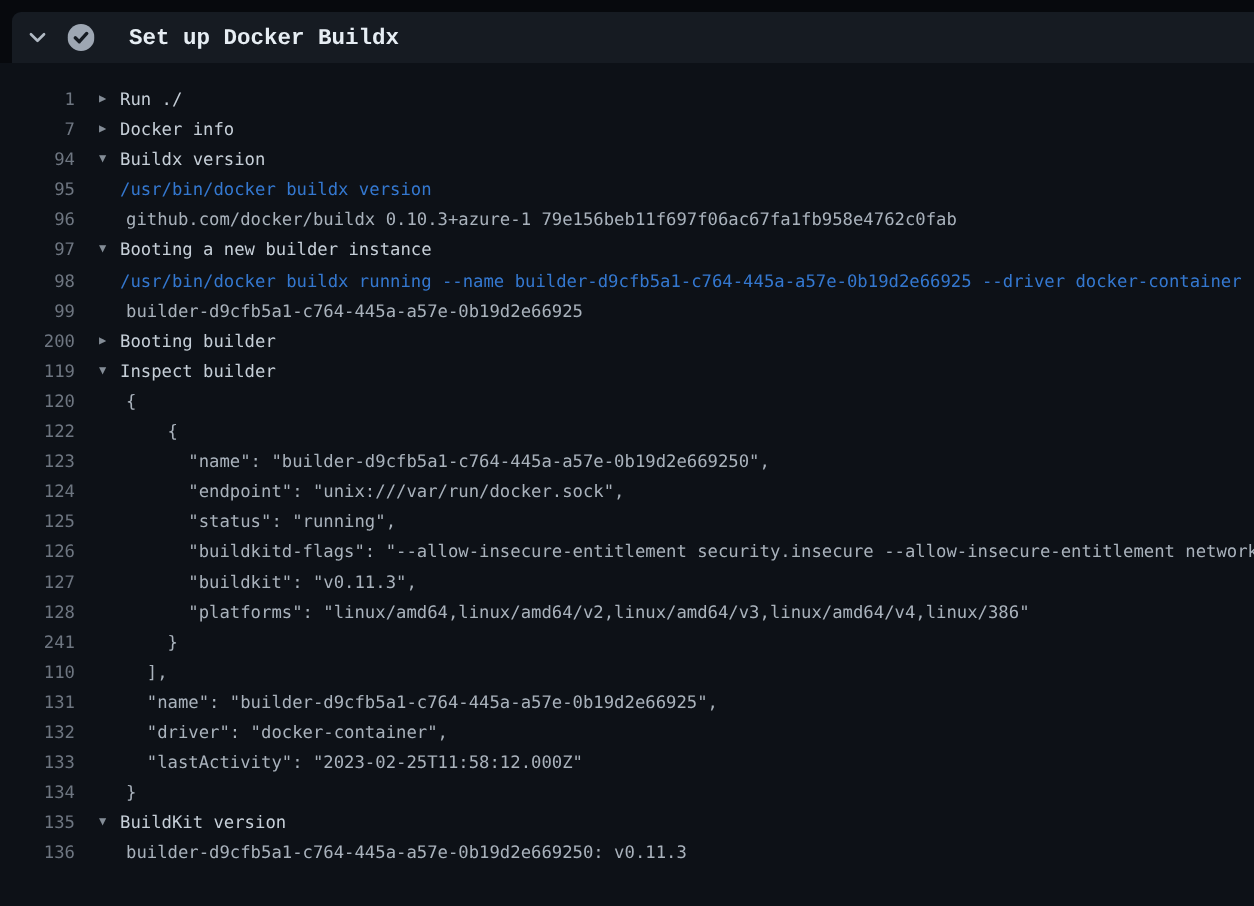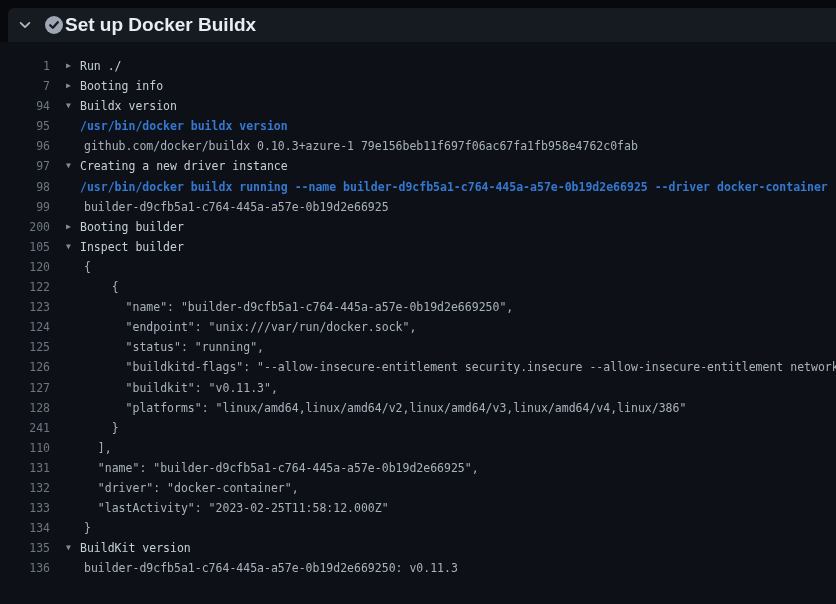--- a/index.html
+++ b/index.html
@@ -21,23 +21,23 @@
     cursor:pointer;
   }
   .chev{
     width:14px;height:14px;margin-left:10px;flex:0 0 auto;
     display:flex;align-items:center;justify-content:center;
   }
   .status{
     width:18px;height:18px;margin-left:13px;flex:0 0 auto;
   }
   .step-title{
-    margin-left:2px;
-    font-family:Liberation Sans, sans-serif;
-    font-size:19px;font-weight:600;color:#e6edf3;
+    margin-left:23px;
+    font-family:Liberation Mono, monospace;
+    font-size:15px;font-weight:600;color:#e6edf3;
     white-space:nowrap;
   }
   
   .log{
     background:#0d1117;
     padding-top:14px;
     height:548px;
     overflow:hidden;
   }
   .row{
@@ -54,21 +54,21 @@
     cursor:pointer;
   }
   .row .arrow{
     flex:0 0 auto;
     display:inline-block;width:14px;margin-left:16px;
     color:#848d97;font-size:8px;text-align:left;
   }
   .row .text{color:#a9b2bc;}
   .row.group .text{color:#c6cfd8;cursor:pointer;}
   .row.group{cursor:pointer;}
-  .row.command .text{color:#3478d0;font-weight:bold;}
+  .row.command .text{color:#3478d0;}
   .row.output .text{margin-left:4px;}
 </style>
 </head>
 <body>
 
 <div class="header-wrap">
   <div class="step-header">
     <span class="chev">
       <svg width="14" height="14" viewBox="0 0 16 16">
         <path d="M3 5.5 L8 10.5 L13 5.5" fill="none" stroke="#b1bac4" stroke-width="2" stroke-linecap="round" stroke-linejoin="round"></path>
@@ -79,29 +79,29 @@
         <circle cx="8" cy="8" r="8" fill="#9ea7b3"></circle>
         <path d="M4.6 8.2 L7 10.5 L11.4 5.6" fill="none" stroke="#161b22" stroke-width="2" stroke-linecap="round" stroke-linejoin="round"></path>
       </svg>
     </span>
     <span class="step-title">Set up Docker Buildx</span>
   </div>
 </div>
 
 <div class="log">
     <div class="row group"><span class="num">1</span><span class="arrow">▶</span><span class="text">Run ./</span></div>
-    <div class="row group"><span class="num">7</span><span class="arrow">▶</span><span class="text">Booting info</span></div>
+    <div class="row group"><span class="num">7</span><span class="arrow">▶</span><span class="text">Docker info</span></div>
     <div class="row group"><span class="num">94</span><span class="arrow">▼</span><span class="text">Buildx version</span></div>
     <div class="row command"><span class="num">95</span><span class="arrow"></span><span class="text">/usr/bin/docker buildx version</span></div>
     <div class="row output"><span class="num">96</span><span class="arrow"></span><span class="text">github.com/docker/buildx 0.10.3+azure-1 79e156beb11f697f06ac67fa1fb958e4762c0fab</span></div>
-    <div class="row group"><span class="num">97</span><span class="arrow">▼</span><span class="text">Creating a new driver instance</span></div>
+    <div class="row group"><span class="num">97</span><span class="arrow">▼</span><span class="text">Booting a new builder instance</span></div>
     <div class="row command"><span class="num">98</span><span class="arrow"></span><span class="text">/usr/bin/docker buildx running --name builder-d9cfb5a1-c764-445a-a57e-0b19d2e66925 --driver docker-container</span></div>
     <div class="row output"><span class="num">99</span><span class="arrow"></span><span class="text">builder-d9cfb5a1-c764-445a-a57e-0b19d2e66925</span></div>
     <div class="row group"><span class="num">200</span><span class="arrow">▶</span><span class="text">Booting builder</span></div>
-    <div class="row group"><span class="num">105</span><span class="arrow">▼</span><span class="text">Inspect builder</span></div>
+    <div class="row group"><span class="num">119</span><span class="arrow">▼</span><span class="text">Inspect builder</span></div>
     <div class="row output"><span class="num">120</span><span class="arrow"></span><span class="text">{</span></div>
     <div class="row output"><span class="num">122</span><span class="arrow"></span><span class="text">    {</span></div>
     <div class="row output"><span class="num">123</span><span class="arrow"></span><span class="text">      "name": "builder-d9cfb5a1-c764-445a-a57e-0b19d2e669250",</span></div>
     <div class="row output"><span class="num">124</span><span class="arrow"></span><span class="text">      "endpoint": "unix:///var/run/docker.sock",</span></div>
     <div class="row output"><span class="num">125</span><span class="arrow"></span><span class="text">      "status": "running",</span></div>
     <div class="row output"><span class="num">126</span><span class="arrow"></span><span class="text">      "buildkitd-flags": "--allow-insecure-entitlement security.insecure --allow-insecure-entitlement network</span></div>
     <div class="row output"><span class="num">127</span><span class="arrow"></span><span class="text">      "buildkit": "v0.11.3",</span></div>
     <div class="row output"><span class="num">128</span><span class="arrow"></span><span class="text">      "platforms": "linux/amd64,linux/amd64/v2,linux/amd64/v3,linux/amd64/v4,linux/386"</span></div>
     <div class="row output"><span class="num">241</span><span class="arrow"></span><span class="text">    }</span></div>
     <div class="row output"><span class="num">110</span><span class="arrow"></span><span class="text">  ],</span></div>

